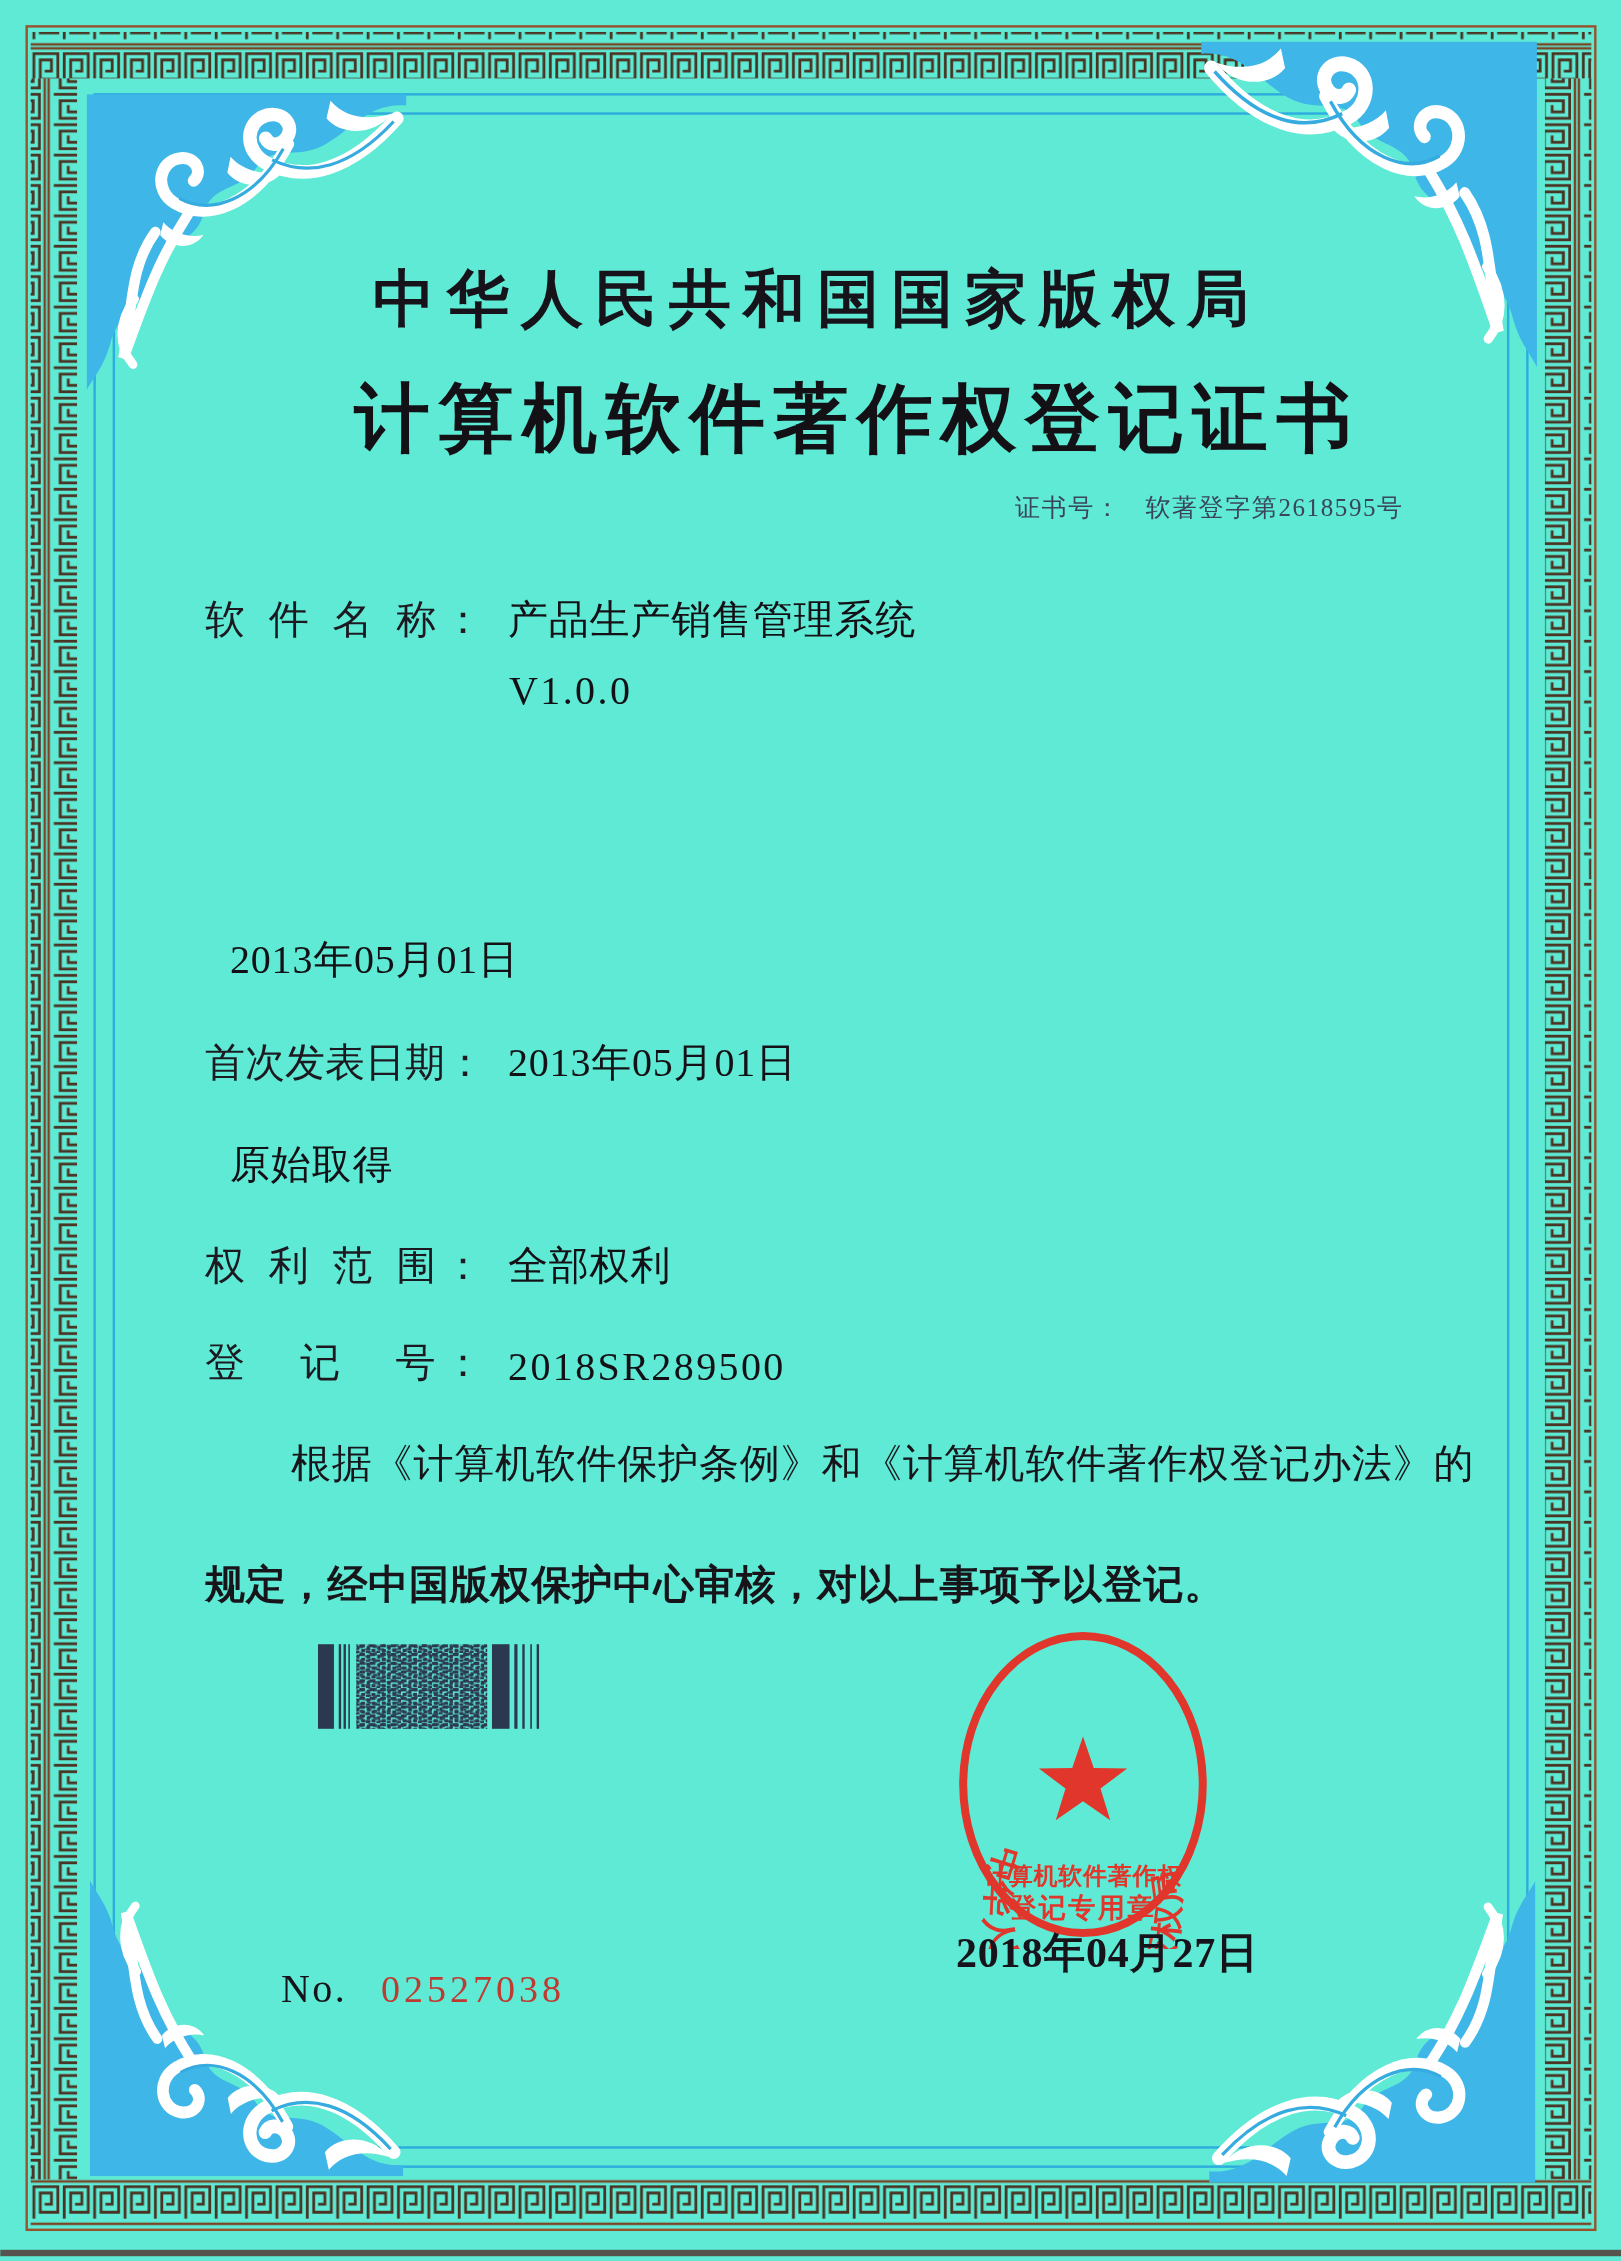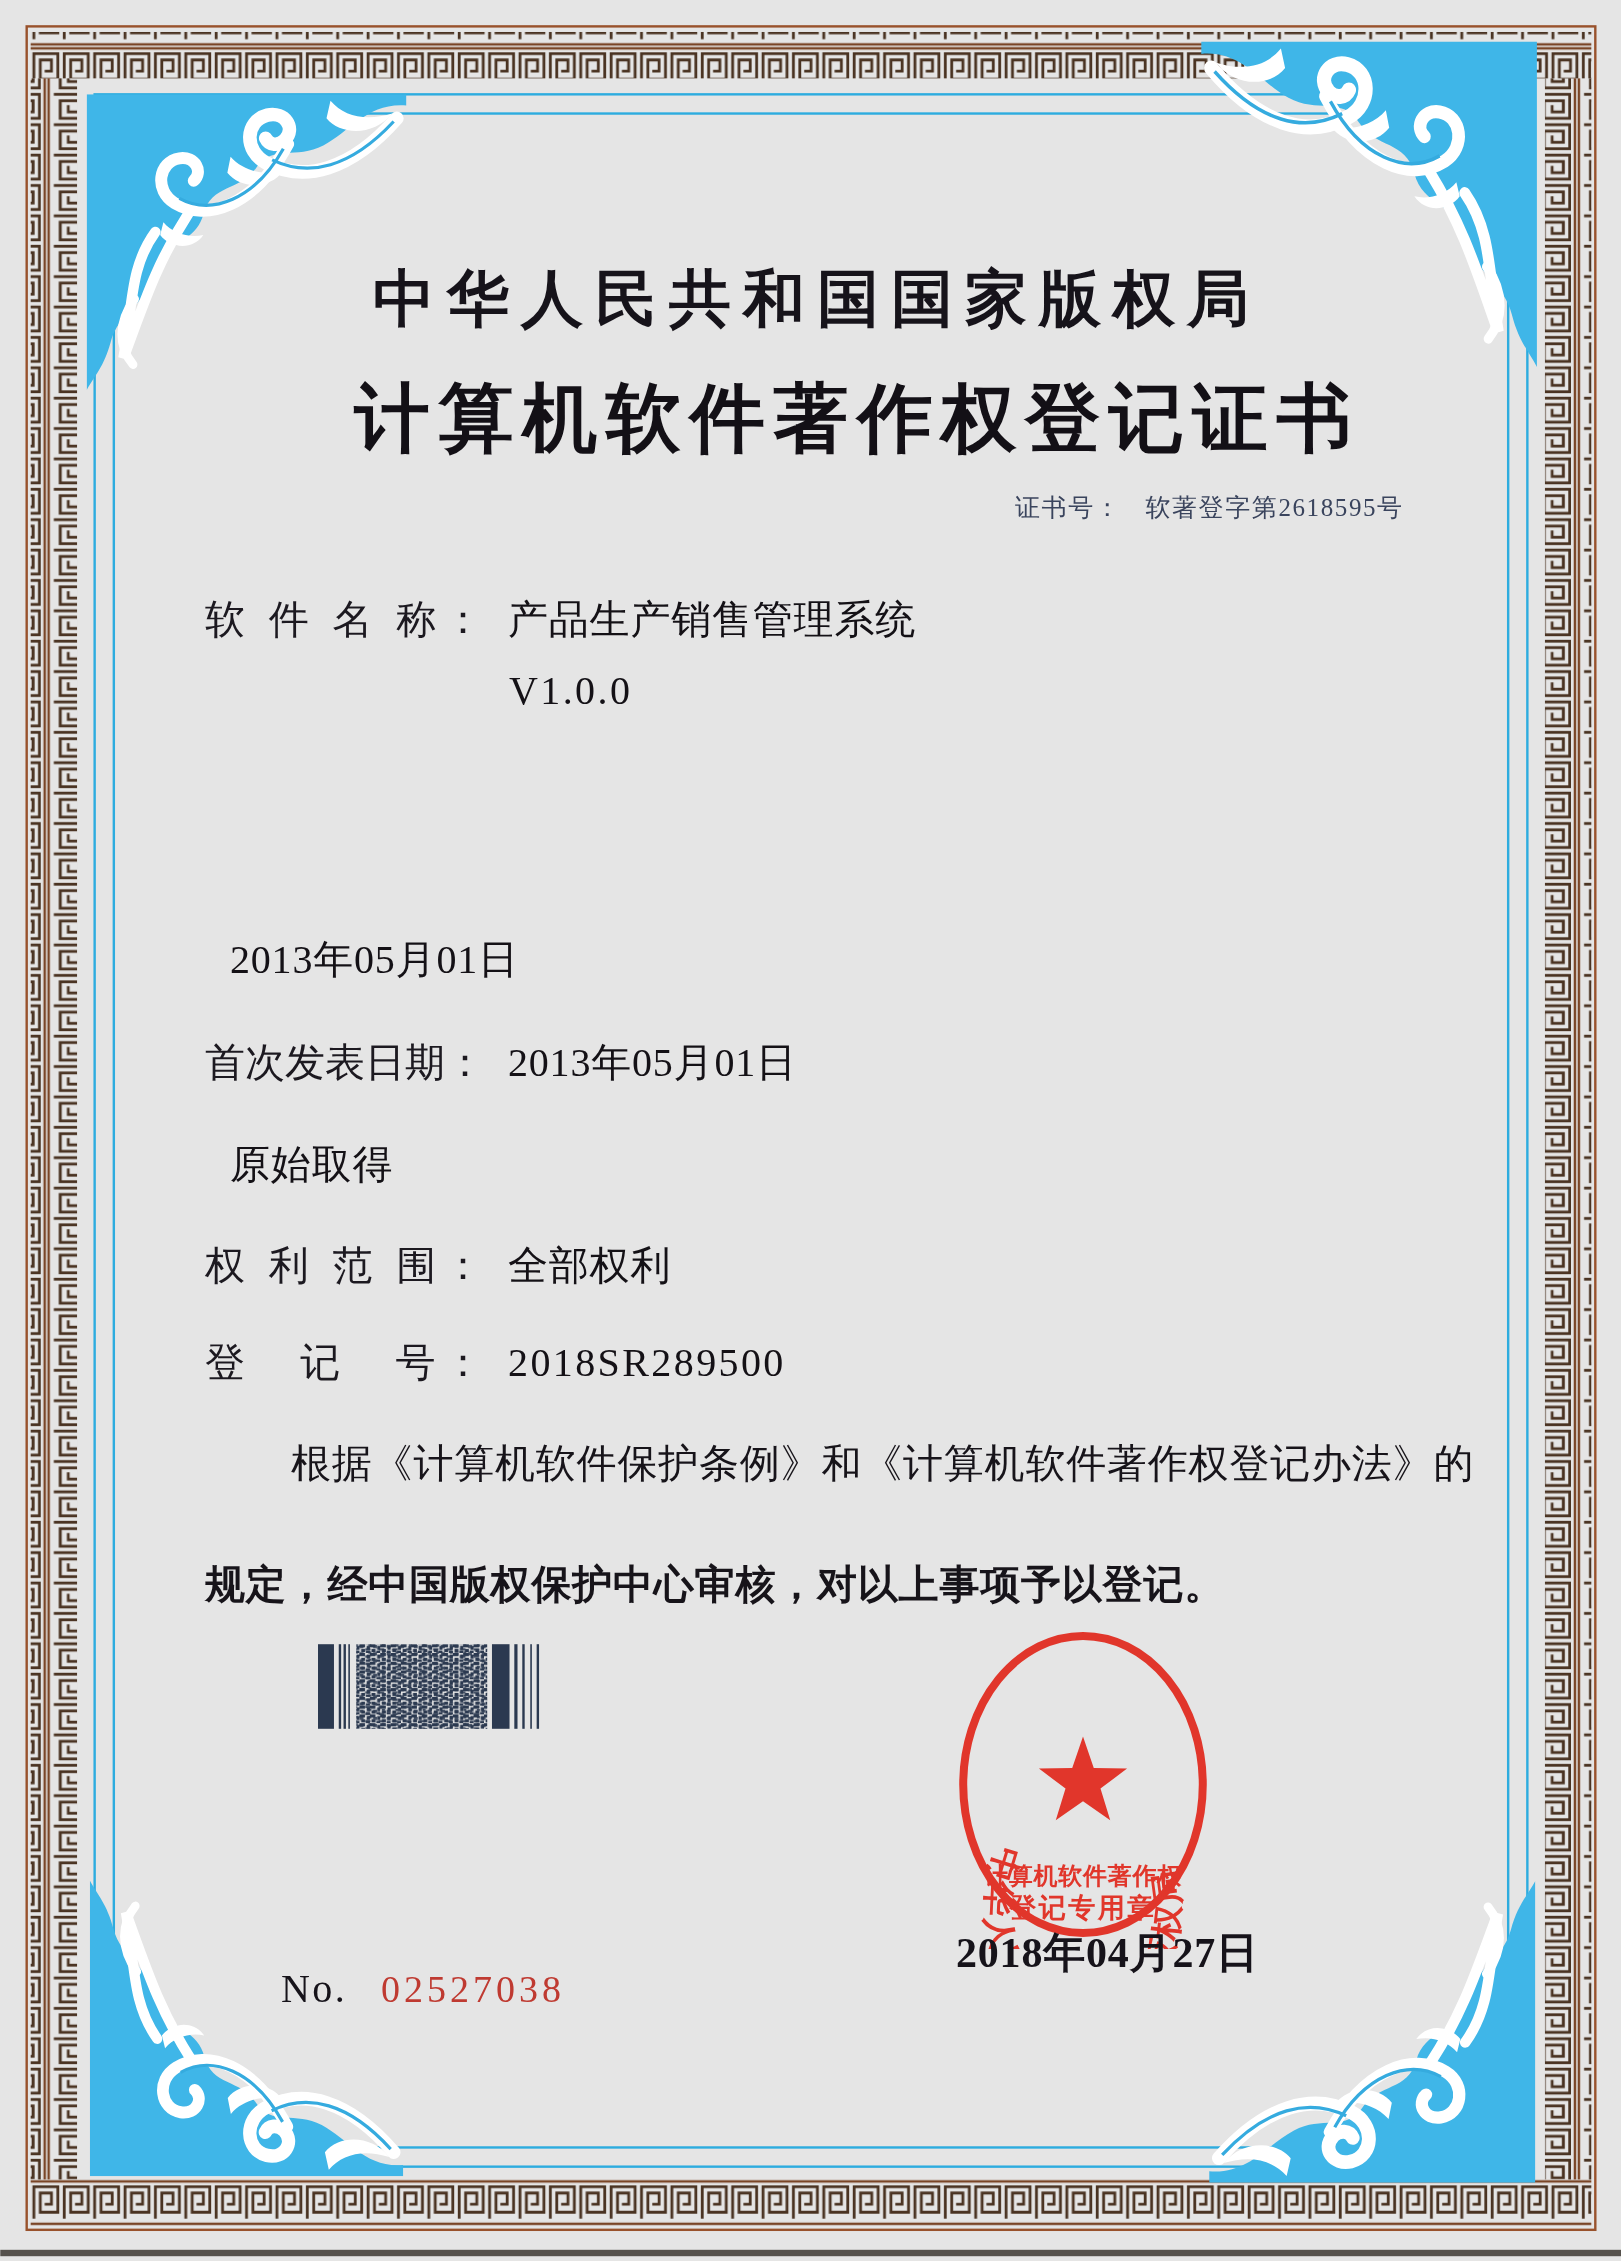--- a/index.html
+++ b/index.html
@@ -1,19 +1,19 @@
 <!DOCTYPE html>
 <html style="font-size:12.8px"><head>
 <meta charset="utf-8">
 <style>
   html,body{margin:0;padding:0;}
   body{background:#d8d5cf;}
   .page{
     position:relative;width:1622px;height:2261px;margin:0 auto;
-    background:#e5e5e5;overflow:hidden;
+    background:#5eead4;overflow:hidden;
     font-family:"Liberation Serif","DejaVu Serif",serif;
     color:#1e1b20;
   }
   .deco{position:absolute;left:0;top:0;width:1622px;height:2261px;}
 
   .authority{
     position:absolute;left:0;top:257px;width:100%;text-align:center;
     font-size:62px;font-weight:700;letter-spacing:12px;text-indent:12px;
     color:#16131a;white-space:nowrap;
   }
@@ -21,21 +21,21 @@
     position:absolute;left:0;top:369px;width:100%;text-align:center;
     font-size:75px;font-weight:700;letter-spacing:8.8px;text-indent:8.8px;
     color:#131016;white-space:nowrap;padding-left:42px;
   }
   .certno{
     position:absolute;left:1015px;top:491px;font-size:25px;color:#3a445d;
     letter-spacing:1.6px;white-space:nowrap;
   }
   .certno .cl{margin-right:24px;}
 
-  .frow{position:absolute;left:205px;display:flex;align-items:center;white-space:nowrap;}
+  .frow{position:absolute;left:205px;display:flex;align-items:flex-end;white-space:nowrap;}
   .flabel{
     width:278px;font-size:40px;color:#1c1920;
     text-align:justify;text-align-last:justify;
   }
   .fvalue{margin-left:25px;font-size:40px;color:#141116;letter-spacing:0.8px;}
   .vline2{position:absolute;left:509px;top:667px;font-size:40px;color:#141116;letter-spacing:2.4px;}
 
   .statement{position:absolute;left:205px;top:1436px;width:1247px;font-size:40px;color:#17141a;}
   .statement .sl1{text-indent:86px;letter-spacing:0.8px;white-space:nowrap;}
   .statement .sl2{margin-top:66px;letter-spacing:0.8px;white-space:nowrap;font-weight:bold;}

